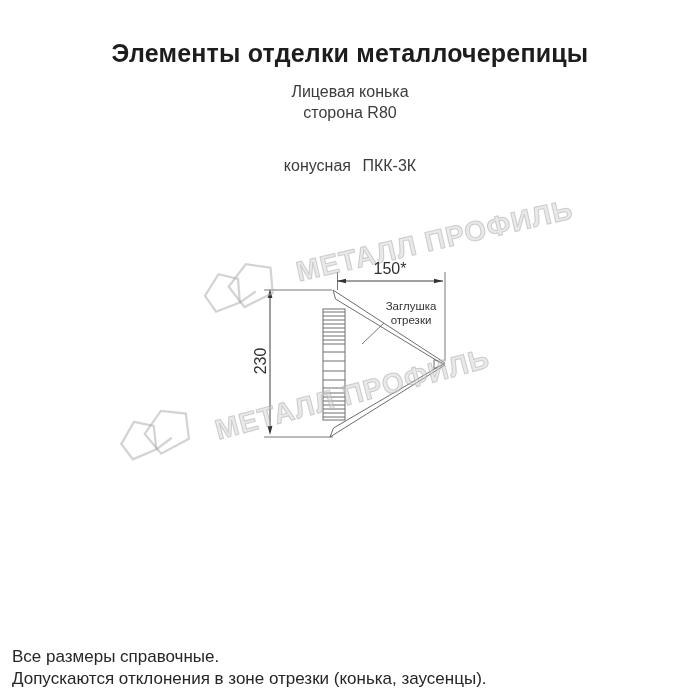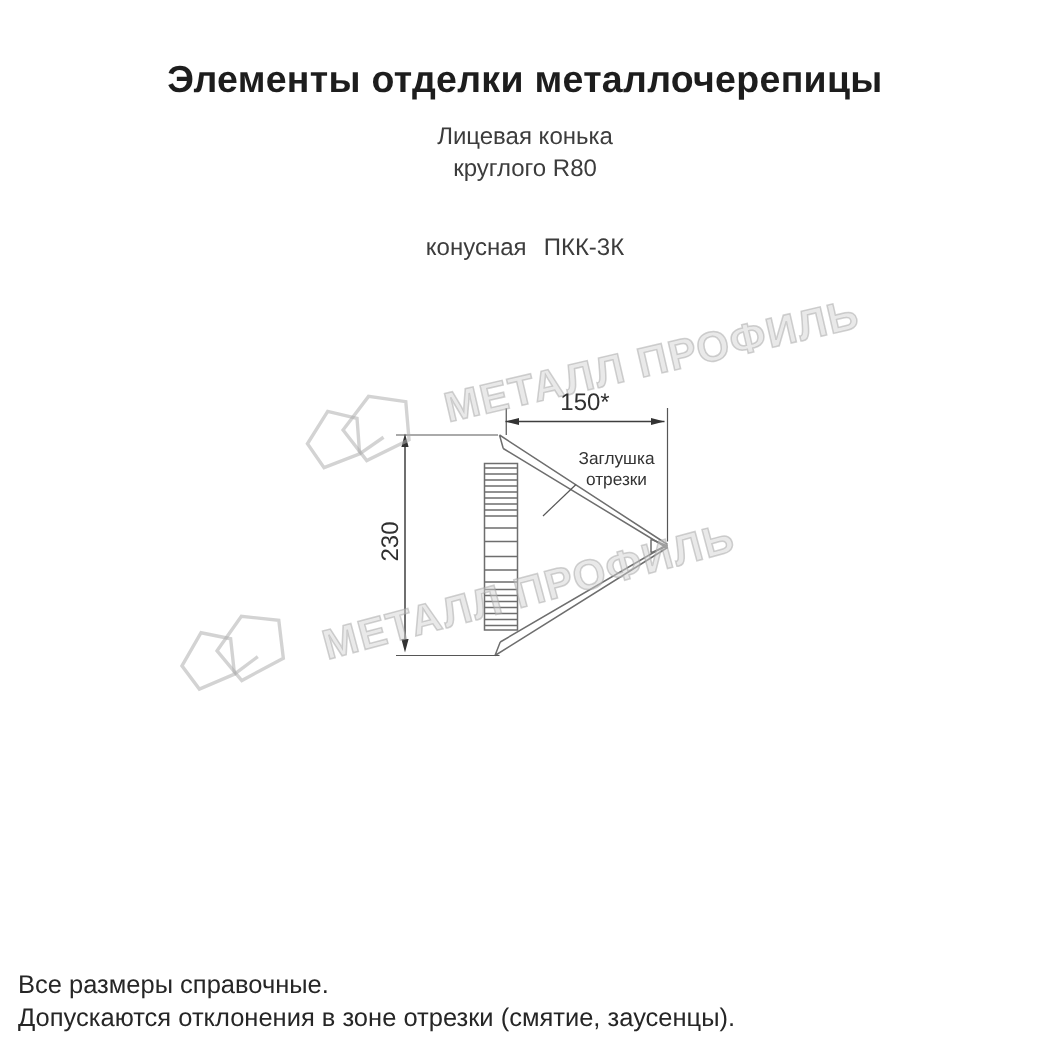--- a/index.html
+++ b/index.html
@@ -102,29 +102,29 @@
         <path d="M34 28 L58 8 L84 18 L80 46 L46 54 Z"></path>
         <path d="M42 48 L62 40"></path>
       </g>
     </svg>
     <span class="wm-text">МЕТАЛЛ ПРОФИЛЬ</span>
   </div>
 
   <h1 class="page-title">Элементы отделки металлочерепицы</h1>
   <div class="subtitle">
     <div>Лицевая конька</div>
-    <div>круглого R80</div>
+    <div>сторона R80</div>
   </div>
   <div class="variant">конусная ПКК-3К</div>
 
   <div class="dim-label dim-w">150*</div>
   <div class="dim-label dim-h">230</div>
   <div class="face-label">
     <div>Заглушка</div>
     <div>отрезки</div>
   </div>
 
   <div class="footer">
     <div>Все размеры справочные.</div>
-    <div>Допускаются отклонения в зоне отрезки (смятие, заусенцы).</div>
+    <div>Допускаются отклонения в зоне отрезки (конька, заусенцы).</div>
   </div>
 
 </div>
 
 </body></html>

